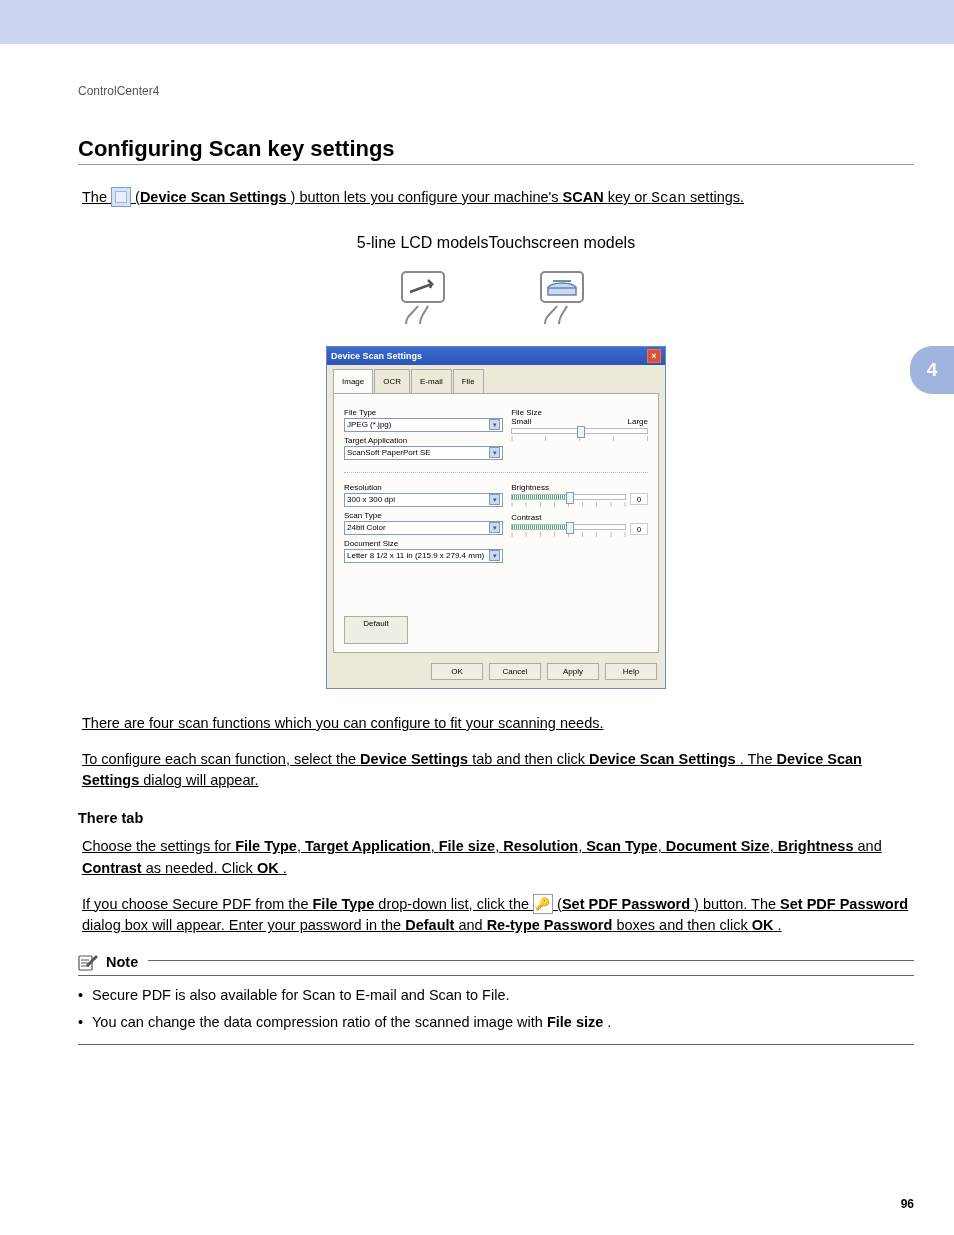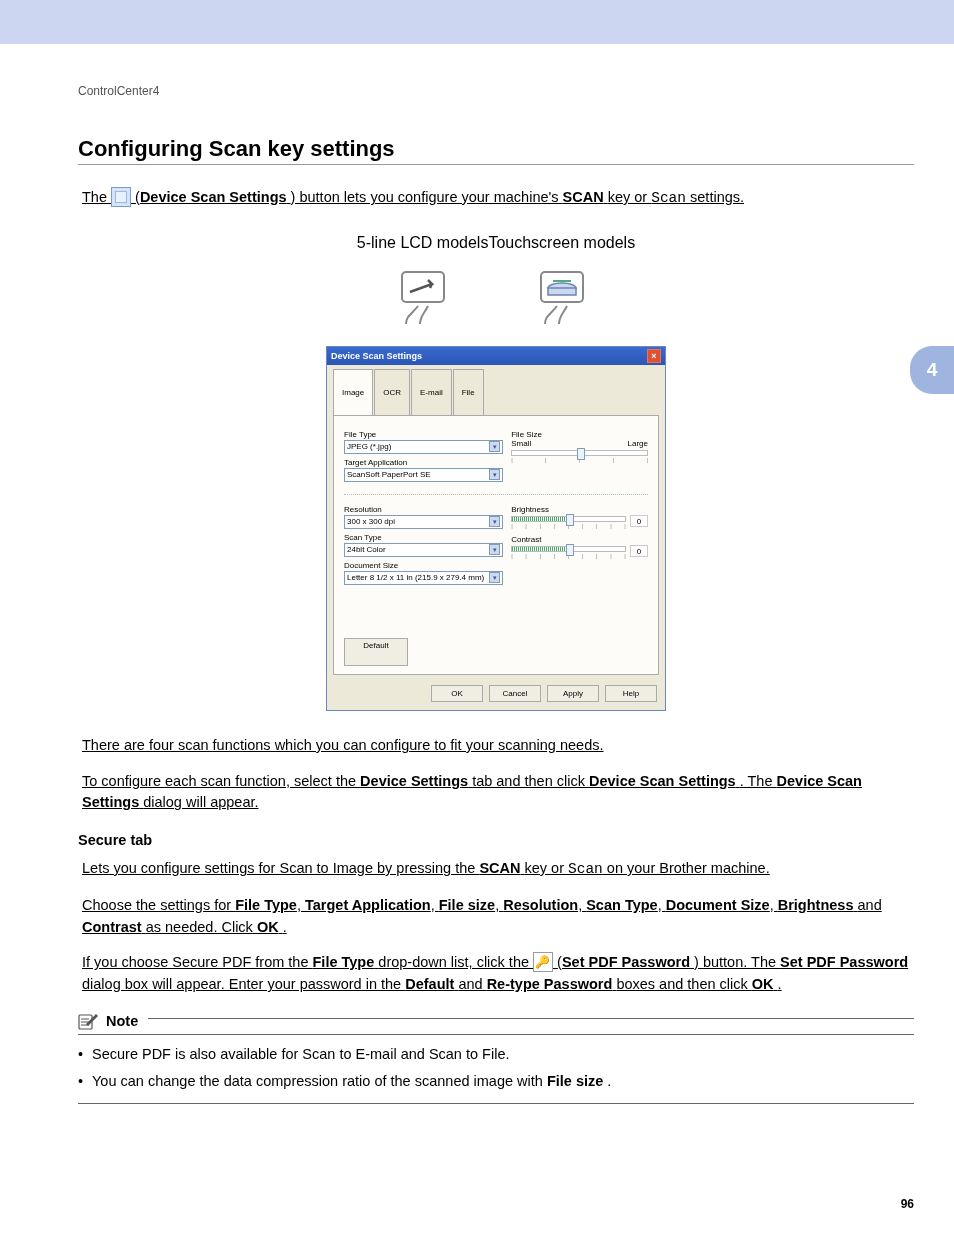--- a/index.html
+++ b/index.html
@@ -38,21 +38,21 @@
     font-size: 8px; background: #ece9d8; color: #000;
   }
   .dlg-titlebar {
     height: 18px; background: linear-gradient(#3a6ad0,#2a55b5);
     color: #fff; font-weight: bold; font-size: 9px; padding: 2px 4px;
     display:flex; justify-content:space-between; align-items:center;
   }
   .dlg-close { width:14px; height:14px; background:#e05030; color:#fff; font-size:9px; text-align:center; line-height:13px; border:1px solid #fff3; }
   .dlg-tabs { display:flex; padding: 4px 6px 0; background:#ece9d8; }
   .dlg-tab {
-    border:1px solid #aaa; border-bottom:none; padding:18px 8px; margin-right:1px;
+    border:1px solid #aaa; border-bottom:none; padding:7px 8px; margin-right:1px;
     background:#ece9d8; font-size:8px; position:relative;
   }
   .dlg-tab.active { background:#fdfcf9; z-index:2; }
   .dlg-body { background:#fdfcf9; border:1px solid #aaa; margin:0 6px 6px; padding:10px 10px 8px; position:relative; min-height:260px;}
   .dlg-row { display:flex; }
   .dlg-left { width: 55%; padding-right:8px;}
   .dlg-right { width: 45%; }
   .dlg-label { font-size:8px; margin-top:4px; }
   .dlg-select {
     display:flex; justify-content:space-between; align-items:center;
@@ -266,29 +266,22 @@
   <p class="para">
     <span>To configure each scan function, select the </span>
     <span class="bold">Device Settings</span>
     <span> tab and then click </span>
     <span class="bold">Device Scan Settings</span>
     <span>. The </span>
     <span class="bold">Device Scan Settings</span>
     <span> dialog will appear.</span>
   </p>
 
-  <div class="subheading">Secure tab</div>
-
-  <p class="para">
-    <span>Lets you configure settings for Scan to Image by pressing the </span>
-    <span class="bold">SCAN</span>
-    <span> key or </span>
-    <span class="mono">Scan</span>
-    <span> on your Brother machine.</span>
-  </p>
+  <div class="subheading">There tab</div>
+
 
   <p class="para">
     <span>Choose the settings for </span>
     <span class="bold">File Type</span><span>, </span>
     <span class="bold">Target Application</span><span>, </span>
     <span class="bold">File size</span><span>, </span>
     <span class="bold">Resolution</span><span>, </span>
     <span class="bold">Scan Type</span><span>, </span>
     <span class="bold">Document Size</span><span>, </span>
     <span class="bold">Brightness</span>

